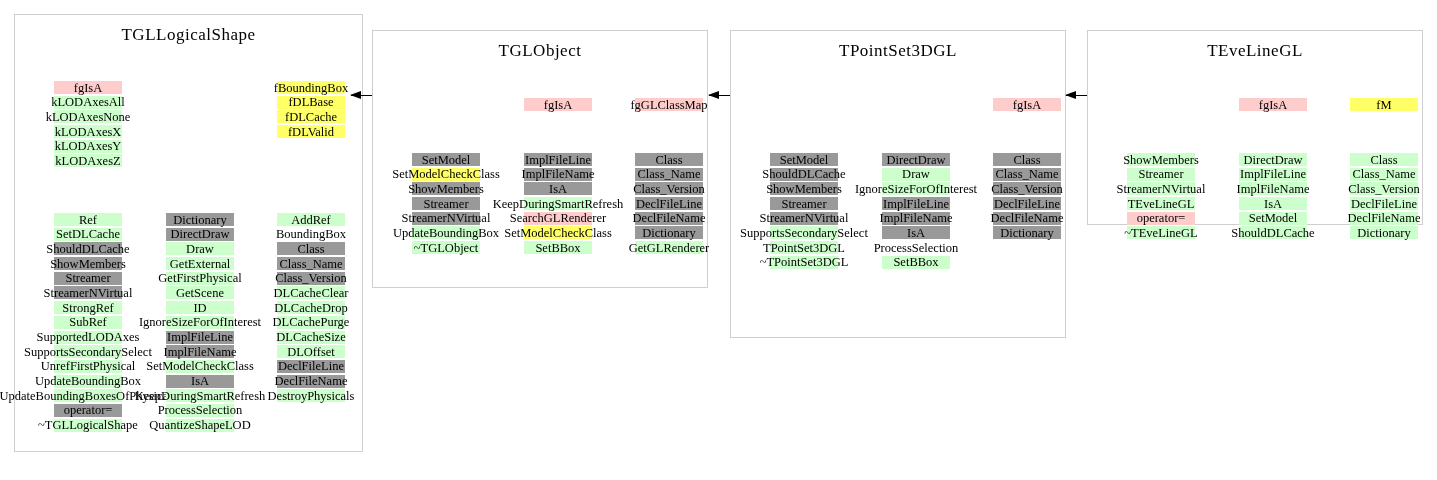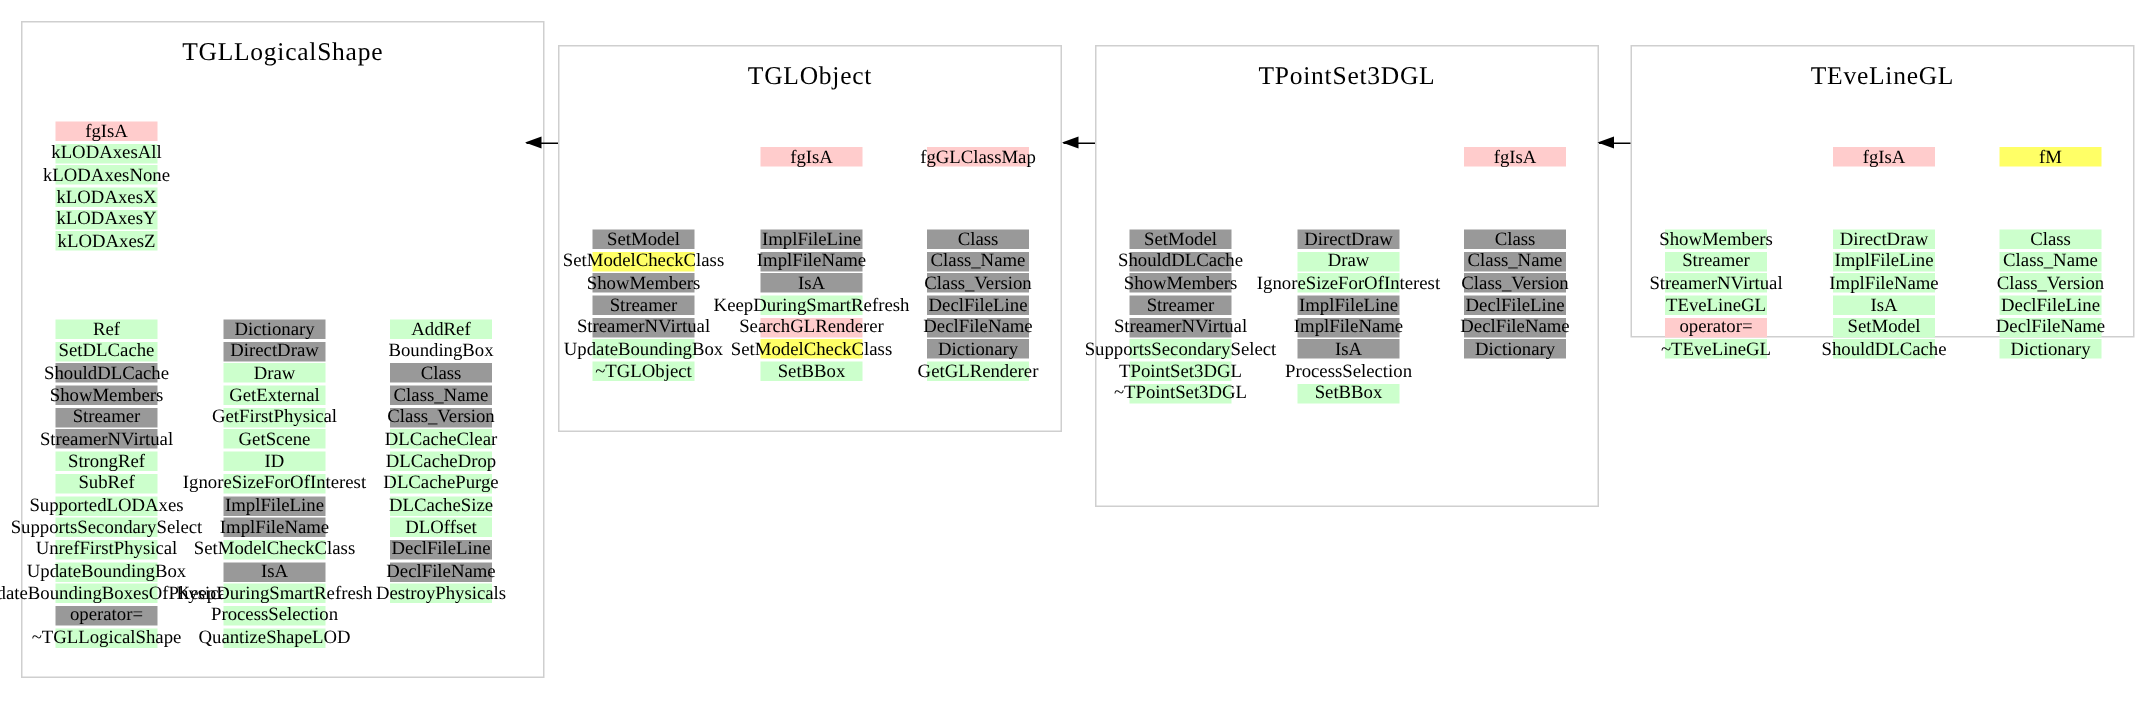--- a/index.html
+++ b/index.html
@@ -8,21 +8,21 @@
     font-family:"Liberation Serif","DejaVu Serif",serif;color:#000;
     overflow:hidden;
   }
   .class-box{
     position:absolute;background:#fff;border:1px solid #cfcfcf;box-sizing:border-box;
   }
   .class-title{
     position:absolute;top:10px;left:0;right:0;text-align:center;
     font-size:17px;letter-spacing:0.5px;white-space:nowrap;
   }
-  .col{position:absolute;width:68px;}
+  .col{position:absolute;width:68px;margin-left:17px;}
   .cell{width:68px;height:13px;margin-bottom:1.7px;position:relative;}
   .cell span{
     position:absolute;top:50%;left:50%;transform:translate(-50%,-50%);
     white-space:nowrap;font-size:12.5px;line-height:13px;
   }
   .c-pink  {background:var(--c-pink);}
   .c-green {background:var(--c-green);}
   .c-yellow{background:var(--c-yellow);}
   .c-gray  {background:var(--c-gray);}
   .c-none  {background:transparent;}
@@ -58,20 +58,34 @@
       <div class="cell c-green">
         <span>kLODAxesX</span>
       </div>
       <div class="cell c-green">
         <span>kLODAxesY</span>
       </div>
       <div class="cell c-green">
         <span>kLODAxesZ</span>
       </div>
     </div>
+  <div class="col col-3 members-a">
+      <div class="cell c-yellow">
+        <span>fBoundingBox</span>
+      </div>
+      <div class="cell c-yellow">
+        <span>fDLBase</span>
+      </div>
+      <div class="cell c-yellow">
+        <span>fDLCache</span>
+      </div>
+      <div class="cell c-yellow">
+        <span>fDLValid</span>
+      </div>
+    </div>
   <div class="col col-1 methods-a">
       <div class="cell c-green">
         <span>Ref</span>
       </div>
       <div class="cell c-green">
         <span>SetDLCache</span>
       </div>
       <div class="cell c-gray">
         <span>ShouldDLCache</span>
       </div>

